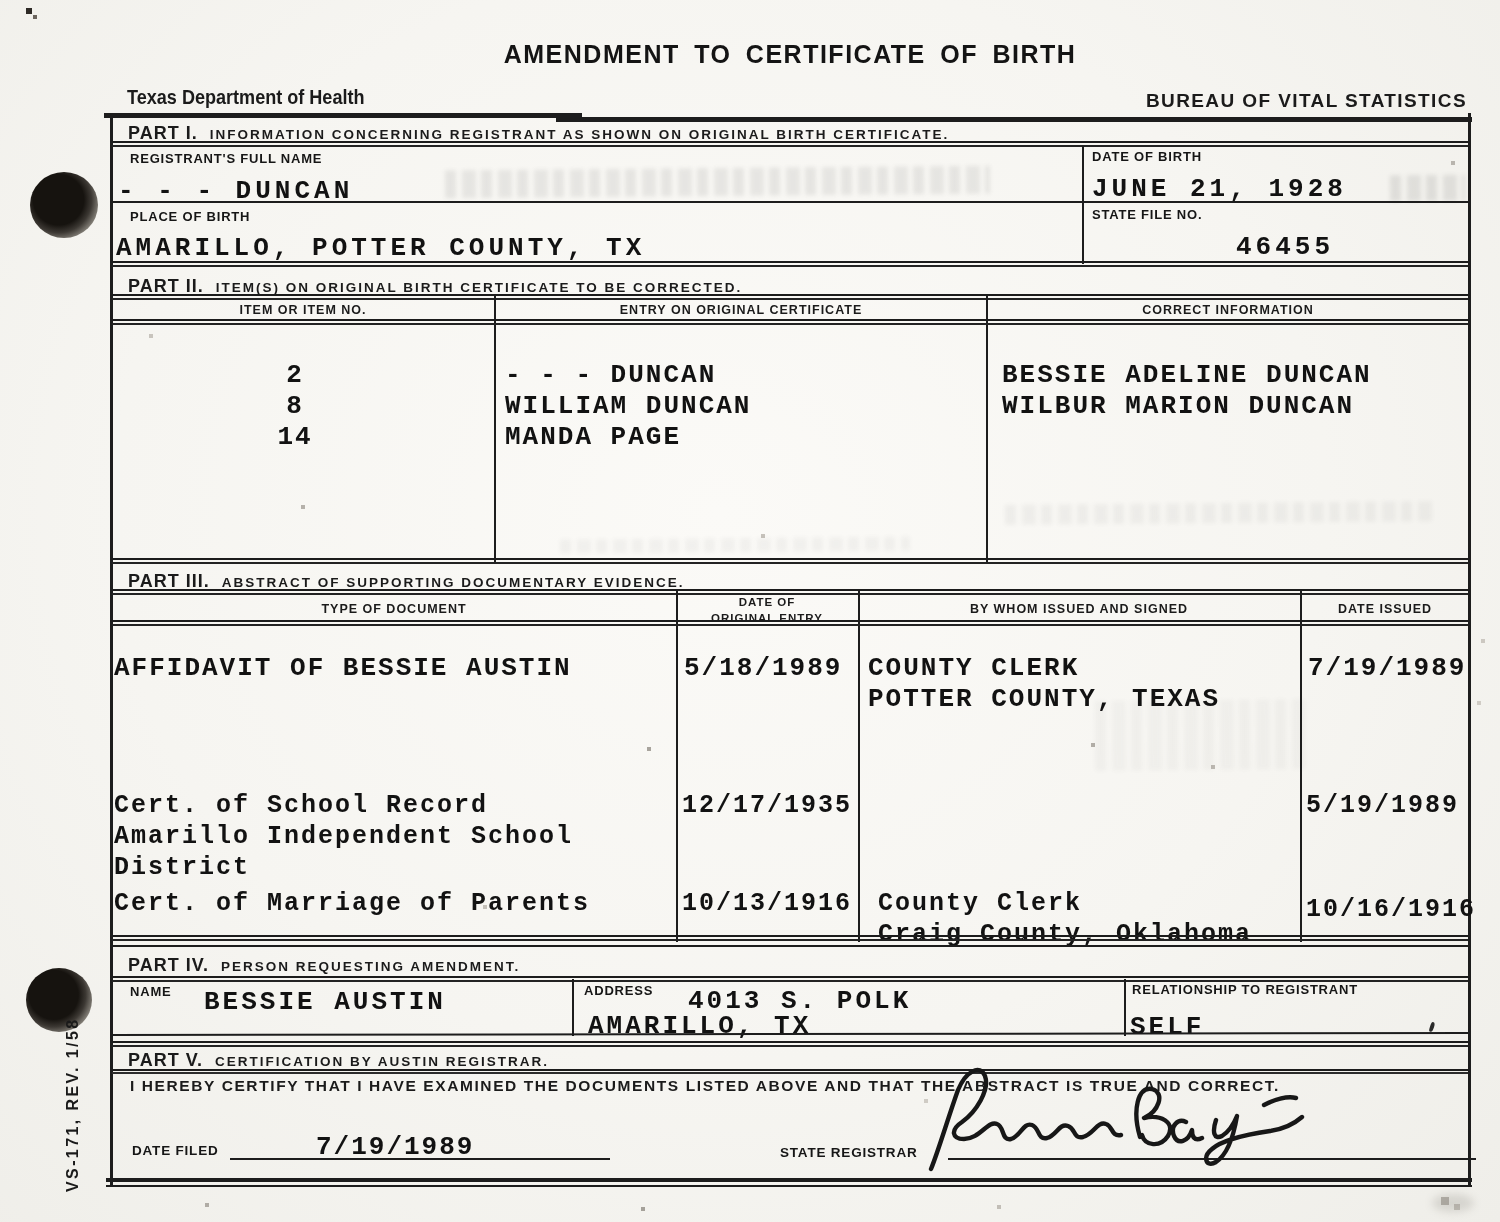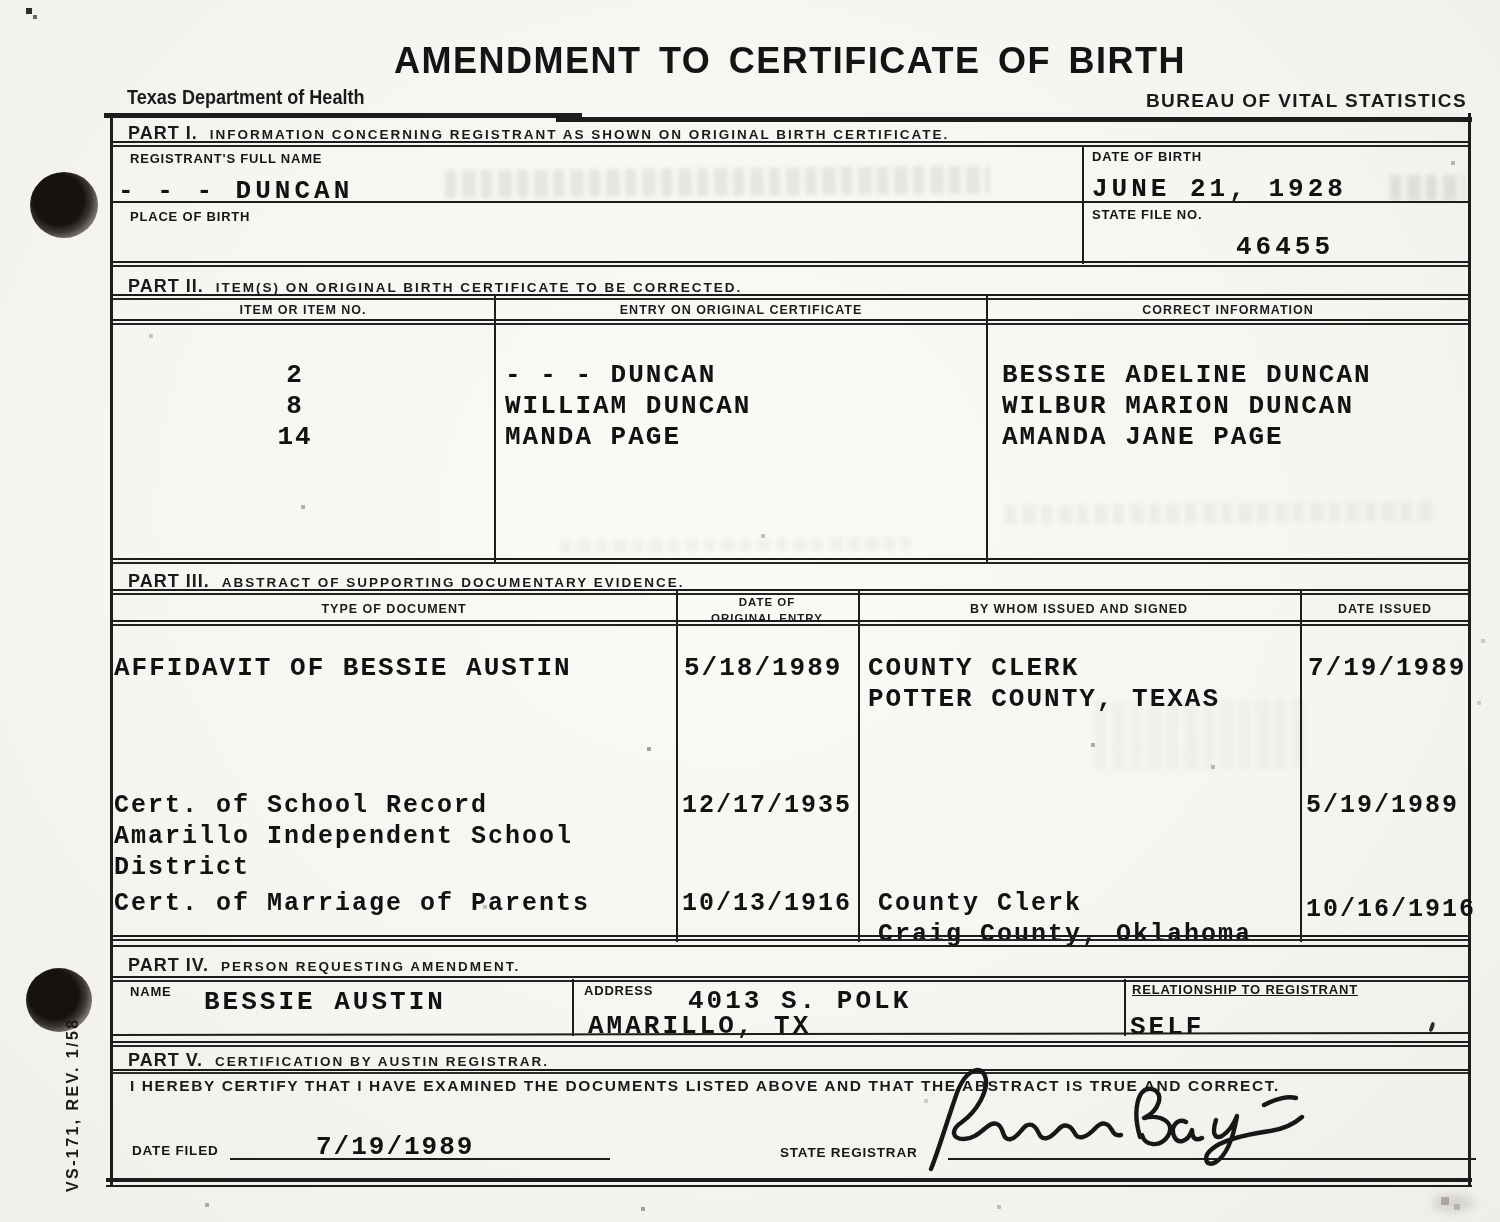--- a/index.html
+++ b/index.html
@@ -15,21 +15,21 @@
   .lbl{position:absolute;font-weight:700;font-size:13px;letter-spacing:.8px;white-space:nowrap;color:#161616;}
   .part-head{position:absolute;display:flex;align-items:baseline;gap:12px;white-space:nowrap;}
   .part-head .num{font-size:18px;font-weight:700;letter-spacing:1px;}
   .part-head .txt{font-size:13.5px;font-weight:700;letter-spacing:2px;}
   .colhead{position:absolute;font-weight:700;font-size:12.5px;letter-spacing:1px;text-align:center;white-space:pre-line;line-height:15px;}
   .typed{position:absolute;font-family:"Liberation Mono", monospace;font-weight:700;font-size:26px;line-height:31px;letter-spacing:2px;color:#121212;white-space:pre-line;}
   .typed.sp4{letter-spacing:4px;}
   .typed.sp3{letter-spacing:3px;}
   .typed.sm{font-size:25px;}
   .typed.center{text-align:center;}
-  .title{position:absolute;font-size:36px;font-weight:700;letter-spacing:1.5px;word-spacing:6px;text-align:center;color:#141414;}
+  .title{position:absolute;font-size:25px;font-weight:700;letter-spacing:1.5px;word-spacing:6px;text-align:center;color:#141414;}
   .dept{position:absolute;font-size:21px;font-weight:700;transform:scaleX(.86);transform-origin:left center;white-space:nowrap;}
   .bureau{position:absolute;font-size:19px;font-weight:700;letter-spacing:1.4px;text-align:right;white-space:nowrap;}
   .cert{position:absolute;font-size:15.5px;font-weight:700;letter-spacing:1.6px;white-space:nowrap;}
   .vcode{position:absolute;left:64px;top:1192px;transform:rotate(-90deg);transform-origin:0 0;font-weight:700;font-size:16px;letter-spacing:2.4px;white-space:nowrap;color:#1a1a1a;}
   .punch{position:absolute;border-radius:50%;
     background:radial-gradient(circle at 42% 42%, #16130f 0 46%, #3c3833 60%, #8b877f 76%, rgba(150,146,139,.3) 88%, rgba(0,0,0,0) 94%);}
   .ghost{position:absolute;filter:blur(2px);transform:rotate(-.5deg);
     background:repeating-linear-gradient(90deg,#4a4a4a 0 11px,rgba(0,0,0,0) 11px 17px,#555 17px 31px,rgba(0,0,0,0) 31px 36px);}
   .smudge{position:absolute;border-radius:50%;filter:blur(4px);background:#7a776f;}
   .speckles{position:absolute;left:0;top:0;width:2px;height:2px;background:transparent;
@@ -73,20 +73,21 @@
   </div>
   <div class="dl" style="left:112px;top:141px;width:1356px;"></div>
   <div class="vl" style="left:1082px;top:146px;height:118px;"></div>
   <div class="lbl" style="left:130px;top:151px;">REGISTRANT'S FULL NAME</div>
   <div class="lbl" style="left:1092px;top:149px;">DATE OF BIRTH</div>
   <div class="typed sp4" style="left:118px;top:176px;">- - - DUNCAN</div>
   <div class="typed sp4" style="left:1092px;top:174px;">JUNE 21, 1928</div>
   <div class="hl" style="left:112px;top:201px;width:1356px;"></div>
   <div class="lbl" style="left:130px;top:209px;">PLACE OF BIRTH</div>
   <div class="lbl" style="left:1092px;top:207px;">STATE FILE NO.</div>
+  <div class="typed sp4" style="left:116px;top:233px;">AMARILLO, POTTER COUNTY, TX</div>
   <div class="typed sp4" style="left:1236px;top:232px;text-align:center;">46455</div>
   <div class="dl" style="left:112px;top:261px;width:1356px;"></div>
 
   <div class="part-head" style="left:128px;top:276px;">
     <span class="num">PART II.</span>
     <span class="txt">ITEM(S) ON ORIGINAL BIRTH CERTIFICATE TO BE CORRECTED.</span>
   </div>
   <div class="dl" style="left:112px;top:294px;width:1356px;"></div>
   <div class="vl" style="left:494px;top:295px;height:267px;"></div>
   <div class="vl" style="left:986px;top:295px;height:267px;"></div>
@@ -96,21 +97,20 @@
   <div class="dl" style="left:112px;top:319px;width:1356px;"></div>
 
   <div class="typed center" style="left:245px;top:360px;width:100px;">2</div>
   <div class="typed" style="left:505px;top:360px;">- - - DUNCAN</div>
   <div class="typed" style="left:1002px;top:360px;">BESSIE ADELINE DUNCAN</div>
   <div class="typed center" style="left:245px;top:391px;width:100px;">8</div>
   <div class="typed" style="left:1002px;top:391px;">WILBUR MARION DUNCAN</div>
   <div class="typed" style="left:505px;top:391px;">WILLIAM DUNCAN</div>
   <div class="typed center" style="left:245px;top:422px;width:100px;">14</div>
   <div class="typed" style="left:505px;top:422px;">MANDA PAGE</div>
-  <div class="typed" style="left:1002px;top:422px;">AMANDA JANE PAGE</div>
   <div class="dl" style="left:112px;top:558px;width:1356px;"></div>
 
   <div class="part-head" style="left:128px;top:571px;">
     <span class="num">PART III.</span>
     <span class="txt">ABSTRACT OF SUPPORTING DOCUMENTARY EVIDENCE.</span>
   </div>
   <div class="dl" style="left:112px;top:589px;width:1356px;"></div>
   <div class="vl" style="left:676px;top:590px;height:352px;"></div>
   <div class="vl" style="left:858px;top:590px;height:352px;"></div>
   <div class="vl" style="left:1300px;top:590px;height:352px;"></div>
@@ -143,21 +143,21 @@
 
   <div class="part-head" style="left:128px;top:955px;">
     <span class="num">PART IV.</span>
     <span class="txt">PERSON REQUESTING AMENDMENT.</span>
   </div>
   <div class="dl" style="left:112px;top:976px;width:1356px;"></div>
   <div class="vl" style="left:572px;top:979px;height:57px;"></div>
   <div class="vl" style="left:1124px;top:979px;height:57px;"></div>
   <div class="lbl" style="left:130px;top:984px;">NAME</div>
   <div class="lbl" style="left:584px;top:983px;">ADDRESS</div>
-  <div class="lbl" style="left:1132px;top:982px;text-decoration:underline;">RELATIONSHIP TO REGISTRANT</div>
+  <div class="lbl" style="left:1132px;top:982px;">RELATIONSHIP TO REGISTRANT</div>
   <div class="typed sp3" style="left:204px;top:987px;">BESSIE AUSTIN</div>
   <div class="typed sp3" style="left:688px;top:986px;">4013 S. POLK</div>
   <div class="typed sp3" style="left:576px;top:1011px;margin-left:12px;">AMARILLO, TX</div>
   <div class="typed sp3" style="left:1130px;top:1012px;">SELF</div>
   <div class="hl" style="left:112px;top:1033px;width:1358px;transform:rotate(-.08deg);"></div>
   <div class="commamark" style="left:1430px;top:1022px;"></div>
   <div class="dl" style="left:112px;top:1041px;width:1356px;"></div>
 
   <div class="part-head" style="left:128px;top:1050px;">
     <span class="num">PART V.</span>

